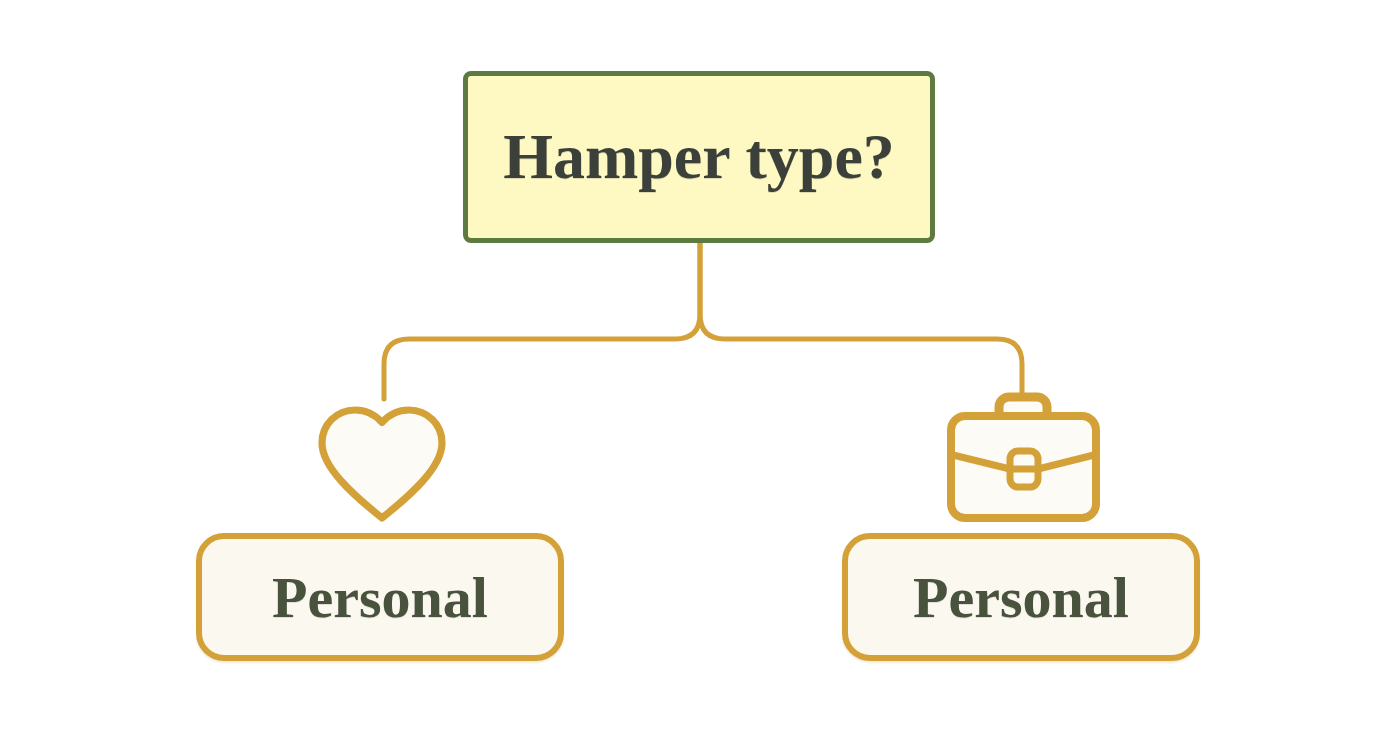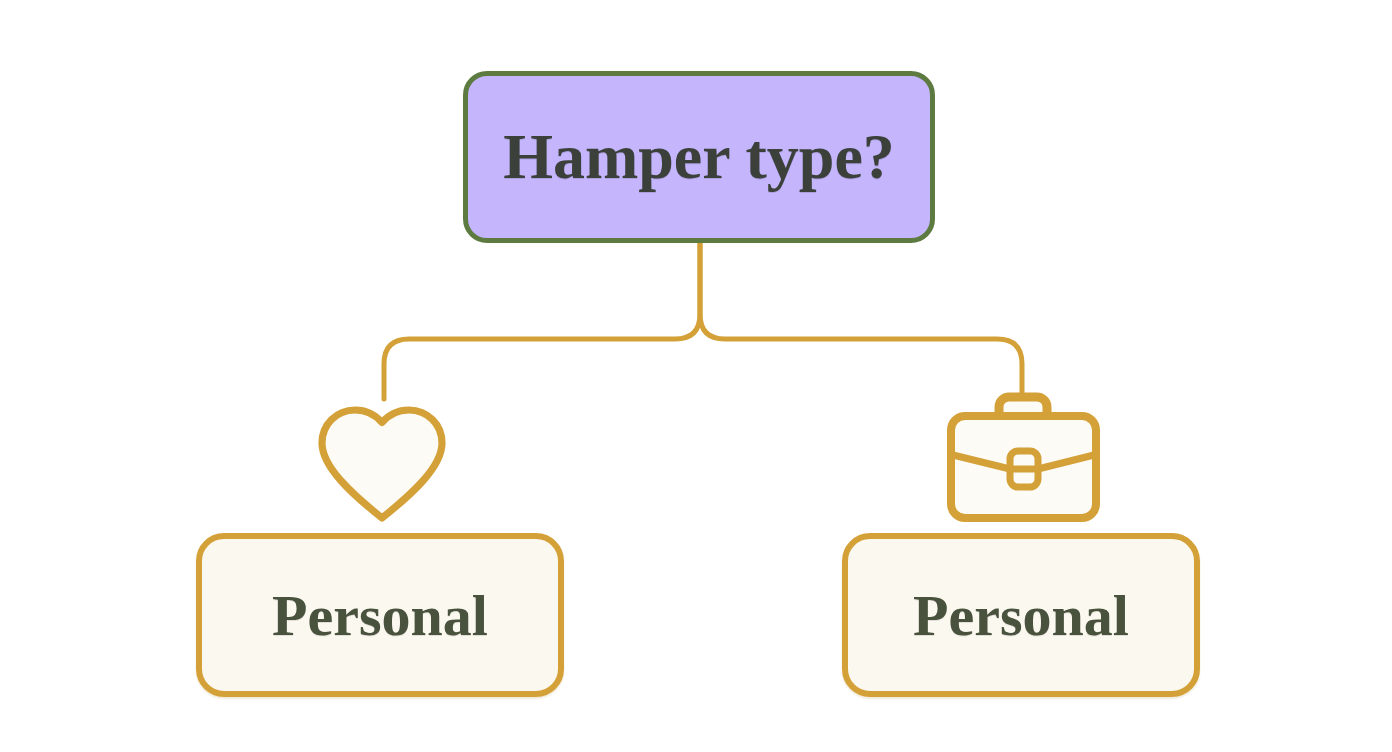--- a/index.html
+++ b/index.html
@@ -28,33 +28,33 @@
     align-items: center;
     justify-content: center;
     box-sizing: border-box;
     text-align: center;
   }
   .node-root {
     left: 463px;
     top: 71px;
     width: 472px;
     height: 172px;
-    background: #c4b5fd;
+    background: #fef9c3;
     border: 5px solid #5d7b40;
-    border-radius: 24px;
+    border-radius: 8px;
   }
   .node-root .label {
     font-size: 64px;
     font-weight: bold;
     color: #3b413a;
     text-shadow: 0 1px 0 rgba(0,0,0,0.12);
   }
   .node-child {
     top: 533px;
-    height: 164px;
+    height: 128px;
     background: #fbf8f0;
     border: 6px solid #d4a138;
     border-radius: 28px;
     box-shadow: 0 2px 2px rgba(180,140,50,0.18);
   }
   .node-child .label {
     font-size: 58px;
     font-weight: bold;
     color: #48523d;
     text-shadow: 0 1px 0 rgba(0,0,0,0.10);

